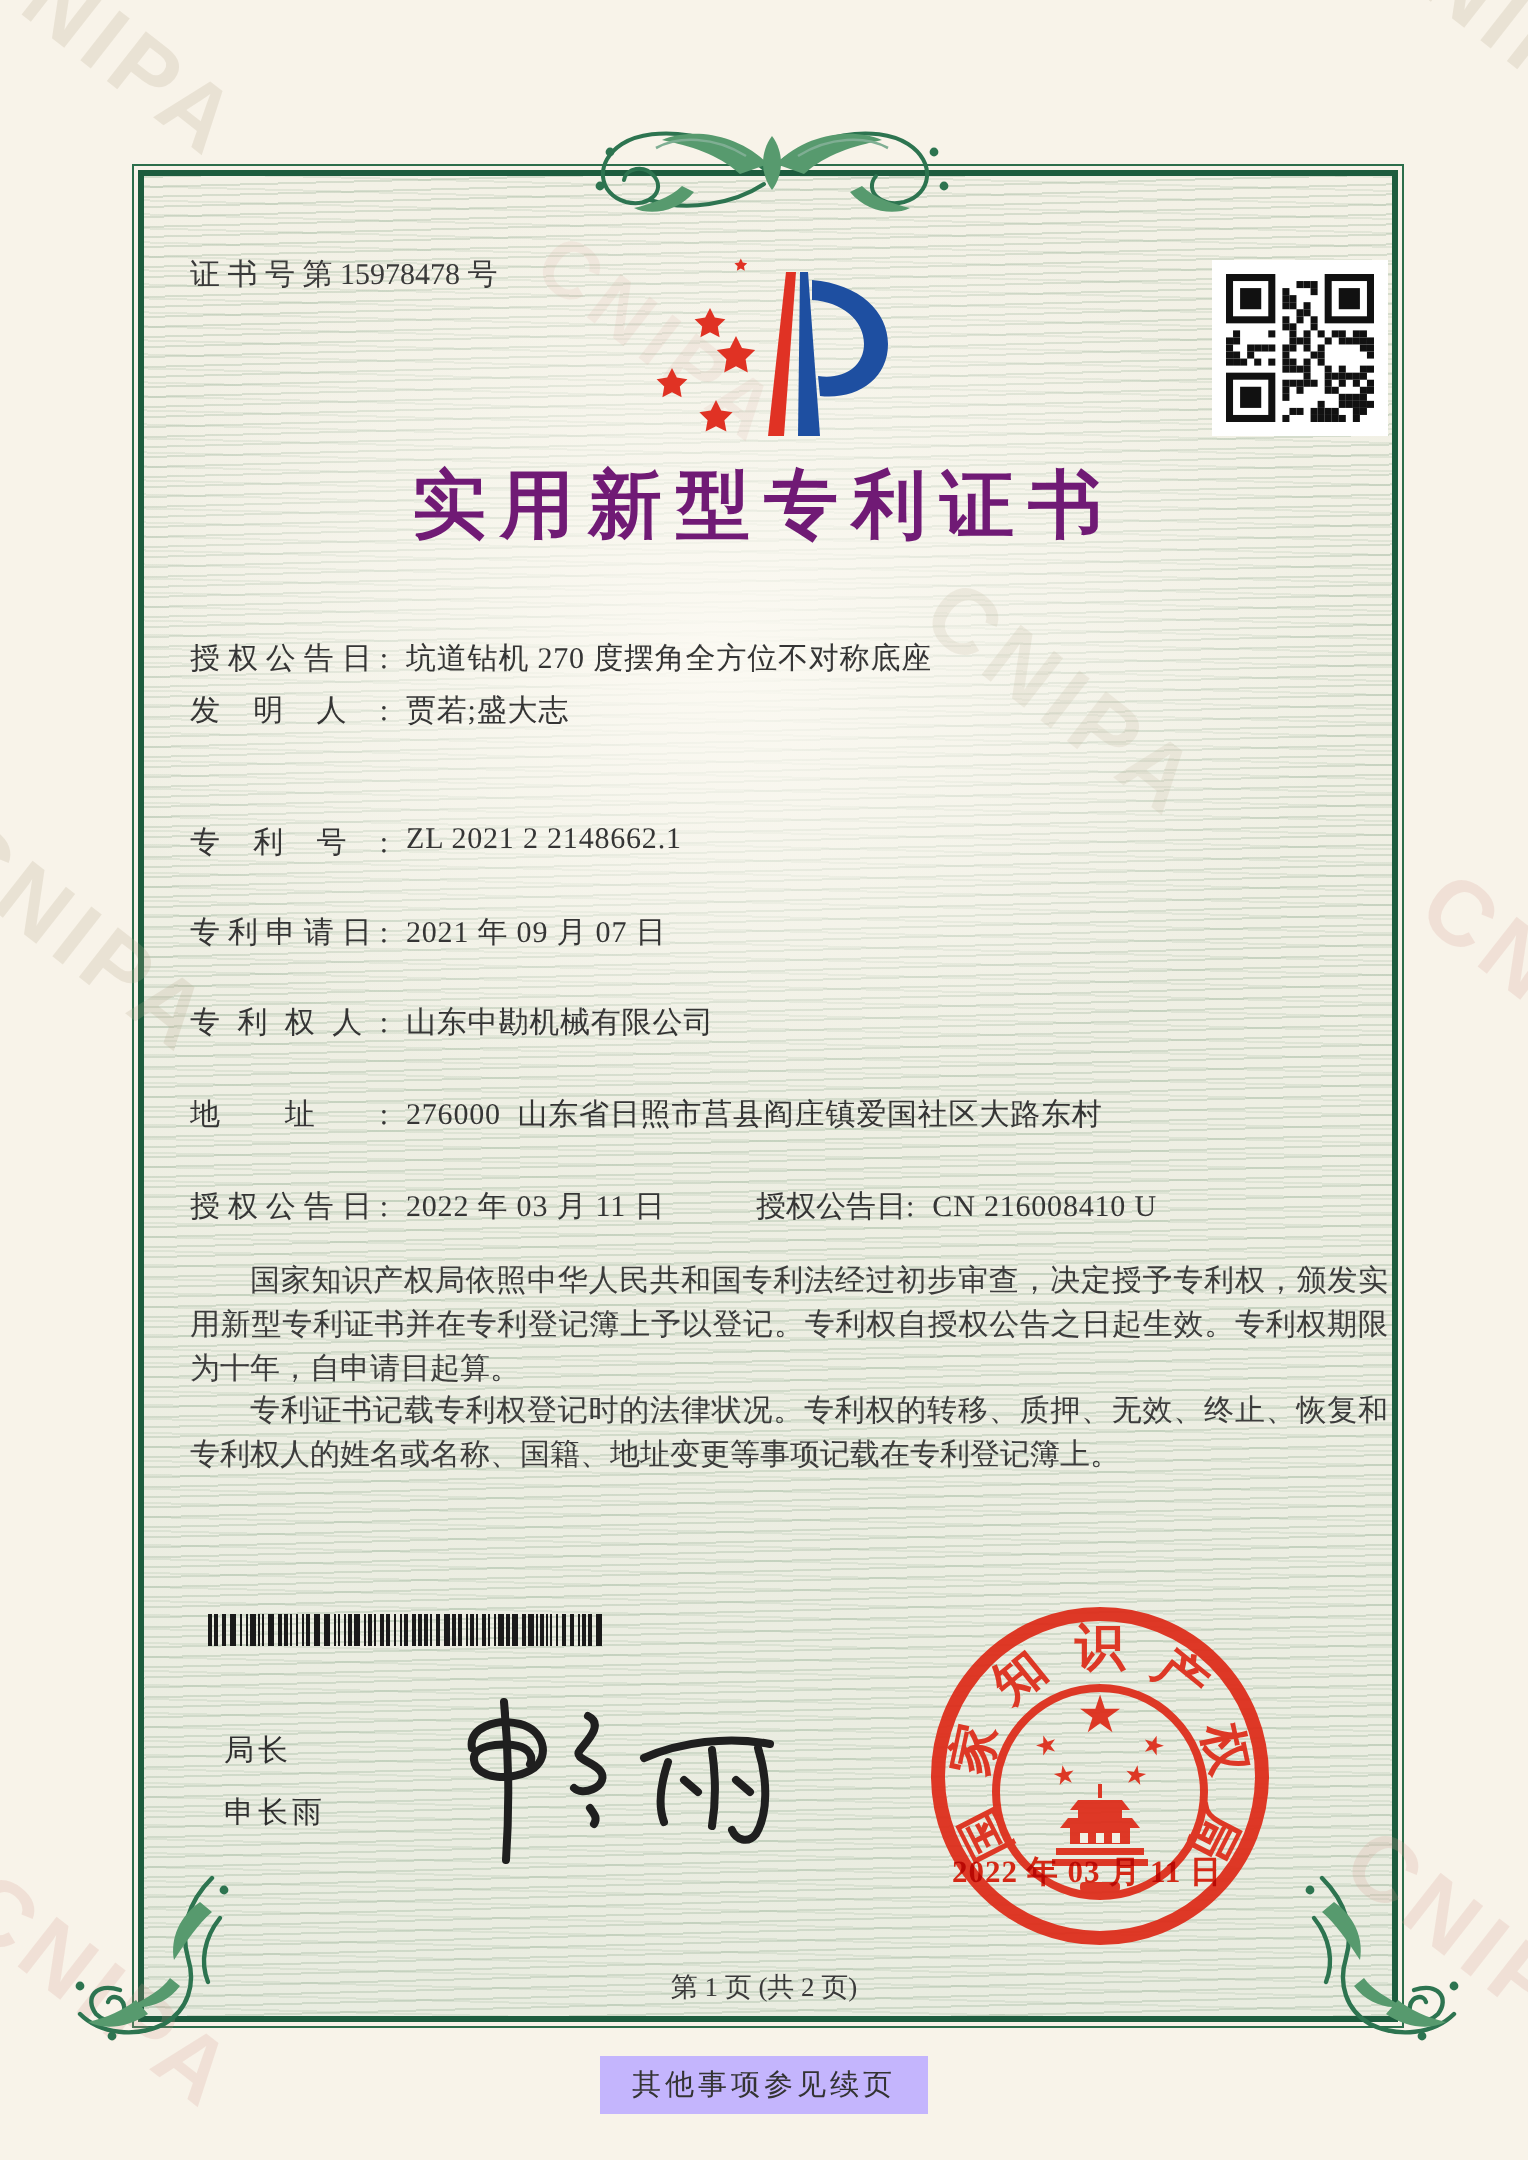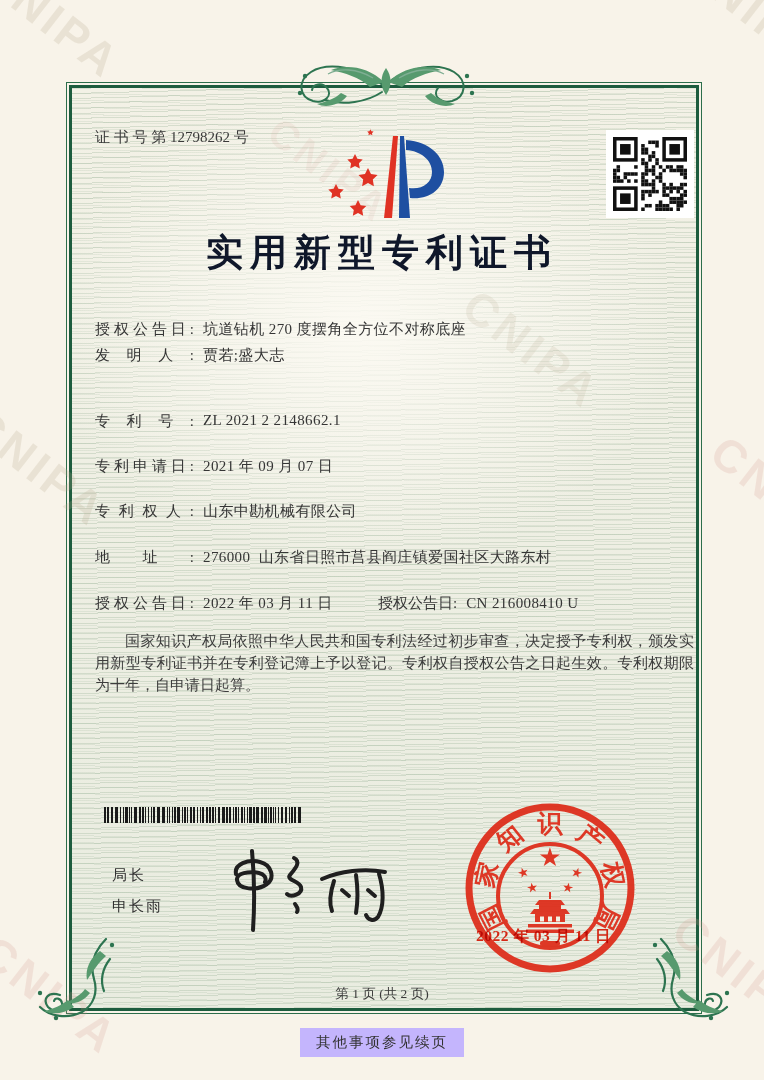--- a/index.html
+++ b/index.html
@@ -29,21 +29,21 @@
       radial-gradient(ellipse 440px 330px at 46% 26%, rgba(252,250,243,.95), rgba(252,250,243,0) 72%),
       repeating-linear-gradient(178.5deg, rgba(138,168,138,.28) 0 1px, rgba(255,255,255,0) 1px 5px),
       repeating-linear-gradient(181.5deg, rgba(138,168,138,.16) 0 1px, rgba(255,255,255,0) 1px 7px),
       linear-gradient(#f3f1e6,#e9ece0);
   }
   
   .content{position:absolute;inset:0;z-index:4;}
   .cert-no{position:absolute;left:95px;top:128px;font-size:15px;color:#3a3a3a;white-space:pre-wrap;}
   .title{
     position:absolute;left:0;top:228px;width:764px;text-align:center;
-    font-size:37px;font-weight:bold;color:#0f172a;letter-spacing:7px;
+    font-size:37px;font-weight:bold;color:#701a75;letter-spacing:7px;
   }
   .frow{position:absolute;left:95px;font-size:15px;color:#353535;white-space:nowrap;}
   .flabel{display:inline-block;width:99px;text-align:justify;text-align-last:justify;vertical-align:top;}
   .fvalue{margin-left:9px;white-space:pre-wrap;letter-spacing:.4px;}
   .frow2{position:absolute;left:378px;font-size:15px;color:#353535;white-space:nowrap;}
   .body-text{
     position:absolute;left:95px;top:631px;width:599px;
     font-size:15px;line-height:21.8px;color:#3c3c3c;text-align:justify;
   }
   .body-text p{margin:0;text-indent:2em;}
@@ -142,21 +142,21 @@
   </g>
   <g fill="#2d7450">
     <circle cx="10" cy="60" r="2.2"></circle>
       <circle cx="26" cy="85" r="2.2"></circle>
       <circle cx="82" cy="12" r="2.2"></circle>
   </g>
 </svg>
 
 <div class="content">
 
-  <div class="cert-no">证 书 号 第 12798262 号</div>
+  <div class="cert-no">证 书 号 第 15978478 号</div>
 
   <svg class="logo-svg" width="128" height="96" viewBox="0 0 128 96">
     <g fill="#e03224">
       <path d="M50,4 l1.8,3.6 4,.6 -2.9,2.8 .7,4 -3.6,-1.9 -3.6,1.9 .7,-4 -2.9,-2.8 4,-.6 Z" transform="scale(0.55) translate(38,2)"></path>
       <path d="M33,28 l2.4,4.8 5.3,.8 -3.8,3.7 .9,5.3 -4.8,-2.5 -4.8,2.5 .9,-5.3 -3.8,-3.7 5.3,-.8 Z"></path>
       <path d="M46,42 l3,6 6.6,1 -4.8,4.6 1.1,6.6 -5.9,-3.1 -5.9,3.1 1.1,-6.6 -4.8,-4.6 6.6,-1 Z"></path>
       <path d="M14,58 l2.4,4.8 5.3,.8 -3.8,3.7 .9,5.3 -4.8,-2.5 -4.8,2.5 .9,-5.3 -3.8,-3.7 5.3,-.8 Z"></path>
       <path d="M36,74 l2.6,5.2 5.7,.9 -4.1,4 1,5.7 -5.2,-2.7 -5.2,2.7 1,-5.7 -4.1,-4 5.7,-.9 Z"></path>
       <path d="M71,10 L62,92 L70,92 L76,10 Z"></path>
     </g>
@@ -323,20 +323,21 @@
   </div>
   <div class="frow" style="top:594px;">
     <span class="flabel">授权公告日:</span><span class="fvalue">2022 年 03 月 11 日</span>
   </div>
   <div class="frow2" style="top:594px;">
     <span>授权公告日:</span><span class="fvalue">CN 216008410 U</span>
   </div>
 
   <div class="body-text">
     <p>国家知识产权局依照中华人民共和国专利法经过初步审查，决定授予专利权，颁发实用新型专利证书并在专利登记簿上予以登记。专利权自授权公告之日起生效。专利权期限为十年，自申请日起算。</p>
+    <p>专利证书记载专利权登记时的法律状况。专利权的转移、质押、无效、终止、恢复和专利权人的姓名或名称、国籍、地址变更等事项记载在专利登记簿上。</p>
   </div>
 
   <svg class="barcode" id="barcode-svg" width="200" height="17">
       <rect x="0" y="0" width="2" height="16" fill="#1a1a1a"></rect>
       <rect x="3" y="0" width="2" height="16" fill="#1a1a1a"></rect>
       <rect x="7" y="0" width="2" height="16" fill="#1a1a1a"></rect>
       <rect x="11" y="0" width="3" height="16" fill="#1a1a1a"></rect>
       <rect x="16" y="0" width="1" height="16" fill="#1a1a1a"></rect>
       <rect x="19" y="0" width="1" height="16" fill="#1a1a1a"></rect>
       <rect x="21" y="0" width="3" height="16" fill="#1a1a1a"></rect>

